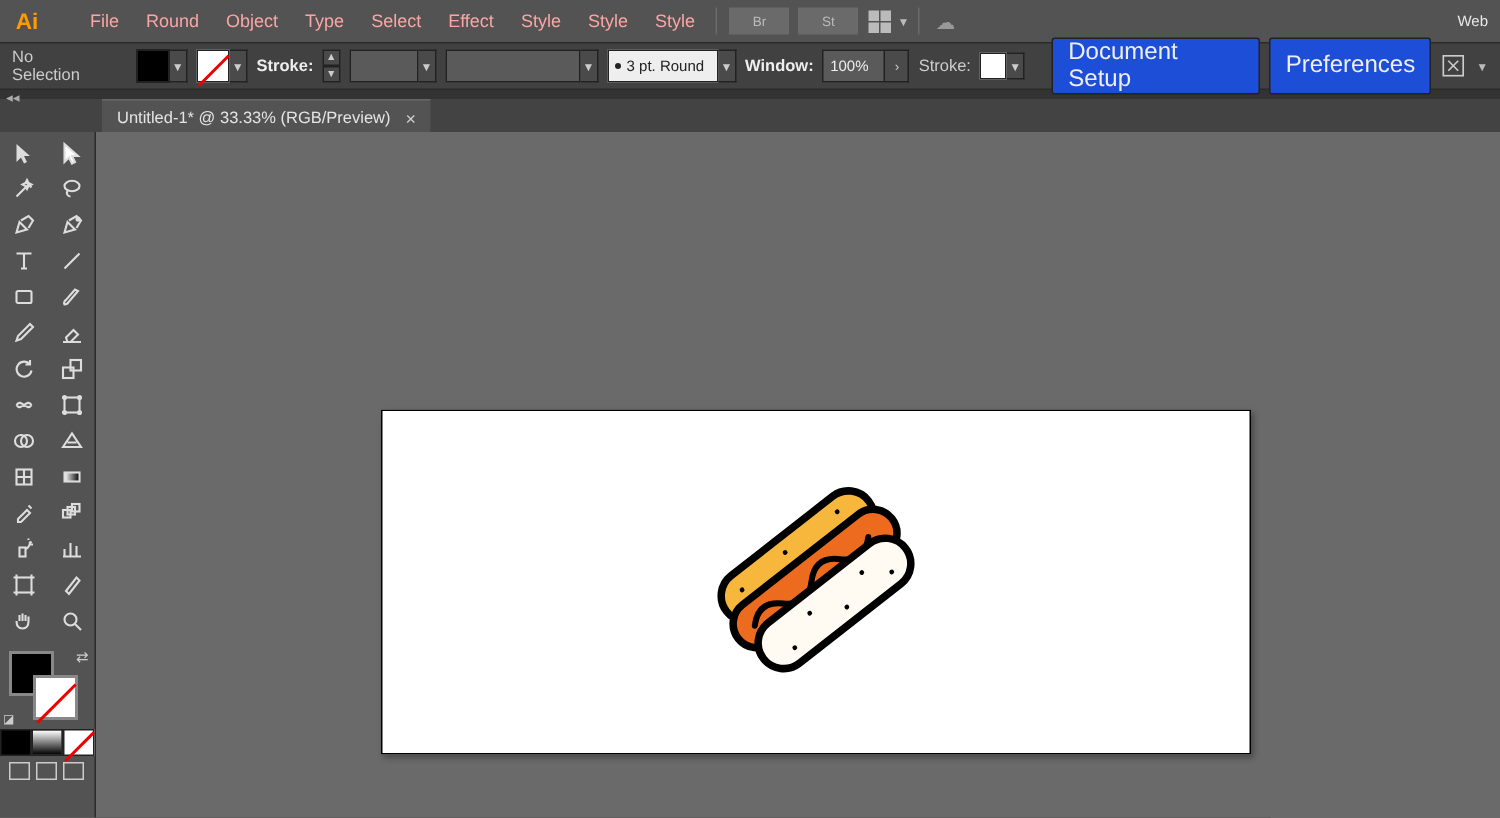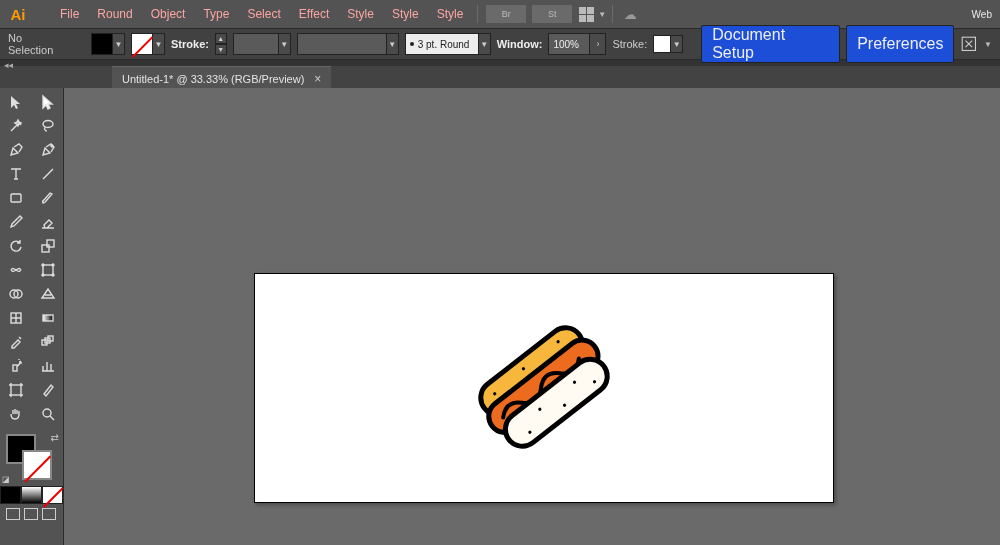--- a/index.html
+++ b/index.html
@@ -33,21 +33,21 @@
 .brush-box { width:90px; height:22px; background:#5a5a5a; border:1px solid #222; }
 .stroke-profile { width:74px; height:22px; background:#eee; border:1px solid #222; color:#222; font-size:10px; display:flex; align-items:center; gap:4px; padding:0 4px; }
 .stroke-profile .dot { width:4px; height:4px; border-radius:50%; background:#222; }
 .opacity-box { width:42px; height:22px; background:#5a5a5a; border:1px solid #222; color:#eee; display:flex; align-items:center; padding:0 4px; font-size:10px; }
 .opacity-arrow { width:16px; height:22px; background:#4a4a4a; border:1px solid #222; border-left:none; display:flex; align-items:center; justify-content:center; font-size:9px; color:#ccc; }
 .btn { height:22px; padding:18px 10px; background:#1d4ed8; border:1px solid #222; color:#eee; font-size:16px; display:flex; align-items:center; border-radius:2px; }
 .ctl-icon { width:18px; height:18px; display:flex; align-items:center; justify-content:center; color:#ccc; }
 
 
 .tabrow { height:6px; background:#333; }
-.tabbar { height:24px; background:#434343; display:flex; align-items:flex-end; padding-left:112px; }
+.tabbar { height:24px; background:#434343; display:flex; align-items:flex-end; padding-left:68px; }
 .tab-handle { position:absolute; left:4px; top:60px; width:10px; height:10px; color:#aaa; font-size:9px; }
 .tab { height:24px; background:#535353; padding:0 10px; display:flex; align-items:center; gap:10px; color:#e4e4e4; font-size:11px; border-top:1px solid #666; }
 .tab-close { font-size:12px; color:#ccc; }
 
 
 .toolbox { position:absolute; left:0; top:88px; width:64px; bottom:0; background:#535353; border-right:1px solid #2b2b2b; padding-top:2px; }
 .tool-grid { display:grid; grid-template-columns:1fr 1fr; }
 .tool { width:32px; height:24px; display:flex; align-items:center; justify-content:center; color:#ddd; position:relative; }
 .tool svg { width:16px; height:16px; stroke:#ddd; fill:none; stroke-width:1.4; }
 .tool.filled svg { fill:#ddd; stroke:none; }

